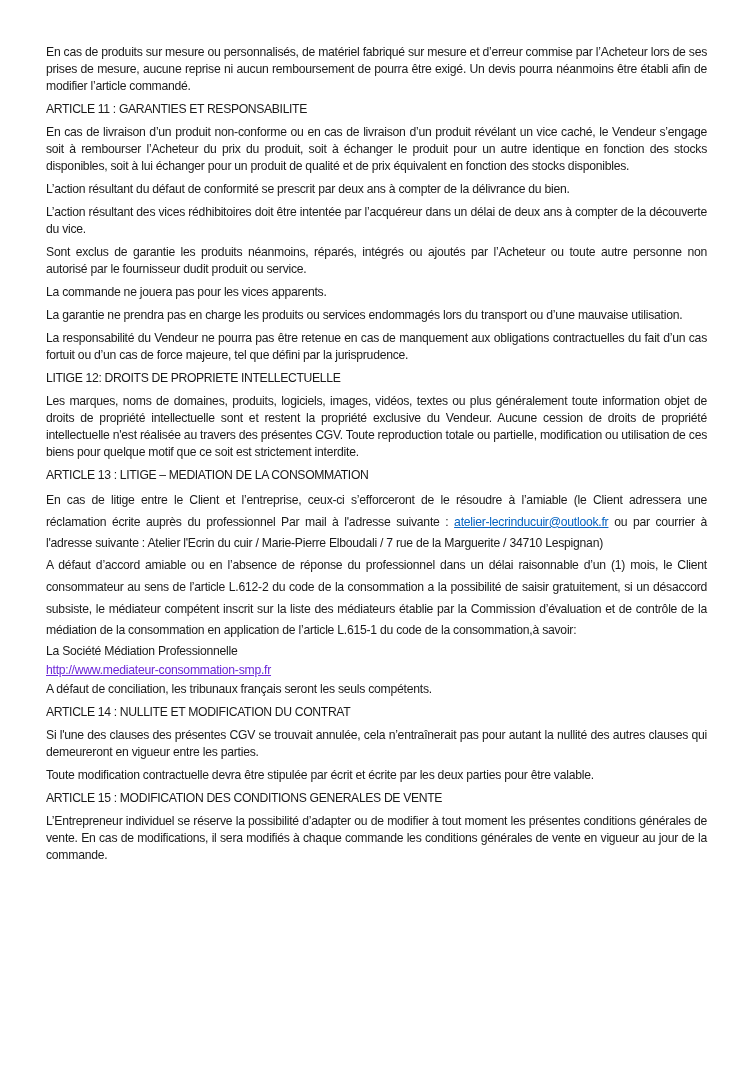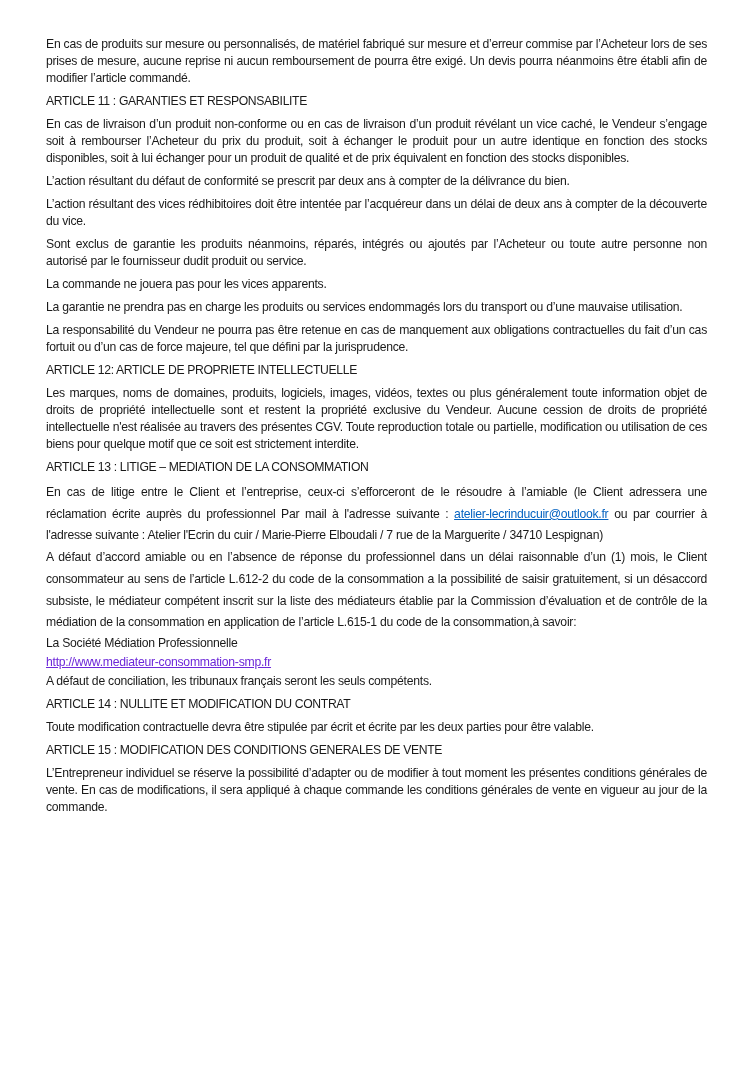--- a/index.html
+++ b/index.html
@@ -1,20 +1,20 @@
 <!DOCTYPE html>
 <html><head>
   <meta charset="utf-8">
   <style>
     html, body { margin: 0; padding: 0; background: #ffffff; }
     body { width: 753px; height: 1066px; overflow: hidden; position: relative; }
     .page {
       position: absolute;
       left: 46px;
-      top: 36px;
+      top: 44px;
       width: 661px;
       font-family: "Liberation Sans", sans-serif;
       font-size: 12.2px;
       line-height: 17px;
       color: #1a1a1a;
       letter-spacing: -0.25px;
     }
     .p { margin: 0 0 6px 0; text-align: justify; }
     .h { margin: 0 0 6px 0; font-weight: normal; letter-spacing: -0.35px; }
     .p.tight { margin-bottom: 0; line-height: 21.7px; }
@@ -34,36 +34,37 @@
     <p class="p">En cas de livraison d’un produit non-conforme ou en cas de livraison d’un produit révélant un vice caché, le Vendeur s’engage soit à rembourser l’Acheteur du prix du produit, soit à échanger le produit pour un autre identique en fonction des stocks disponibles, soit à lui échanger pour un produit de qualité et de prix équivalent en fonction des stocks disponibles.</p>
     <p class="p">L’action résultant du défaut de conformité se prescrit par deux ans à compter de la délivrance du bien.</p>
     <p class="p">L’action résultant des vices rédhibitoires doit être intentée par l’acquéreur dans un délai de deux ans à compter de la découverte du vice.</p>
     <p class="p">Sont exclus de garantie les produits néanmoins, réparés, intégrés ou ajoutés par l’Acheteur ou toute autre personne non autorisé par le fournisseur dudit produit ou service.</p>
     <p class="p">La commande ne jouera pas pour les vices apparents.</p>
     <p class="p">La garantie ne prendra pas en charge les produits ou services endommagés lors du transport ou d’une mauvaise utilisation.</p>
     <p class="p">La responsabilité du Vendeur ne pourra pas être retenue en cas de manquement aux obligations contractuelles du fait d’un cas fortuit ou d’un cas de force majeure, tel que défini par la jurisprudence.</p>
   </section>
 
   <section>
-    <p class="h">ARTICLE 12: ARTICLE DE PROPRIETE INTELLECTUELLE</p>
+    <p class="h">LITIGE 12: DROITS DE PROPRIETE INTELLECTUELLE</p>
     <p class="p">Les marques, noms de domaines, produits, logiciels, images, vidéos, textes ou plus généralement toute information objet de droits de propriété intellectuelle sont et restent la propriété exclusive du Vendeur. Aucune cession de droits de propriété intellectuelle n'est réalisée au travers des présentes CGV. Toute reproduction totale ou partielle, modification ou utilisation de ces biens pour quelque motif que ce soit est strictement interdite.</p>
   </section>
 
   <section>
     <p class="h">ARTICLE 13 : LITIGE – MEDIATION DE LA CONSOMMATION</p>
     <p class="p tight"><span>En cas de litige entre le Client et l’entreprise, ceux-ci s’efforceront de le résoudre à l’amiable (le Client adressera une réclamation écrite auprès du professionnel Par mail à l'adresse suivante : </span><a class="link" href="#" style="color: rgb(5, 99, 193);">atelier-lecrinducuir@outlook.fr</a><span> ou par courrier à l'adresse suivante : Atelier l'Ecrin du cuir / Marie-Pierre Elboudali / 7 rue de la Marguerite / 34710 Lespignan)</span></p>
     <p class="p tight">A défaut d’accord amiable ou en l’absence de réponse du professionnel dans un délai raisonnable d’un (1) mois, le Client consommateur au sens de l’article L.612-2 du code de la consommation a la possibilité de saisir gratuitement, si un désaccord subsiste, le médiateur compétent inscrit sur la liste des médiateurs établie par la Commission d’évaluation et de contrôle de la médiation de la consommation en application de l’article L.615-1 du code de la consommation,à savoir:</p>
     <p class="line">La Société Médiation Professionnelle</p>
     <p class="line"><a class="link" href="#" style="color: #6d28d9;">http://www.mediateur-consommation-smp.fr</a></p>
     <p class="p">A défaut de conciliation, les tribunaux français seront les seuls compétents.</p>
   </section>
 
   <section>
     <p class="h">ARTICLE 14 : NULLITE ET MODIFICATION DU CONTRAT</p>
+    <p class="p">Si l'une des clauses des présentes CGV se trouvait annulée, cela n’entraînerait pas pour autant la nullité des autres clauses qui demeureront en vigueur entre les parties.</p>
     <p class="p">Toute modification contractuelle devra être stipulée par écrit et écrite par les deux parties pour être valable.</p>
   </section>
 
   <section>
     <p class="h">ARTICLE 15 : MODIFICATION DES CONDITIONS GENERALES DE VENTE</p>
-    <p class="p">L’Entrepreneur individuel se réserve la possibilité d’adapter ou de modifier à tout moment les présentes conditions générales de vente. En cas de modifications, il sera appliqué à chaque commande les conditions générales de vente en vigueur au jour de la commande.</p>
+    <p class="p">L’Entrepreneur individuel se réserve la possibilité d’adapter ou de modifier à tout moment les présentes conditions générales de vente. En cas de modifications, il sera modifiés à chaque commande les conditions générales de vente en vigueur au jour de la commande.</p>
   </section>
 
 </div>
 
 </body></html>

